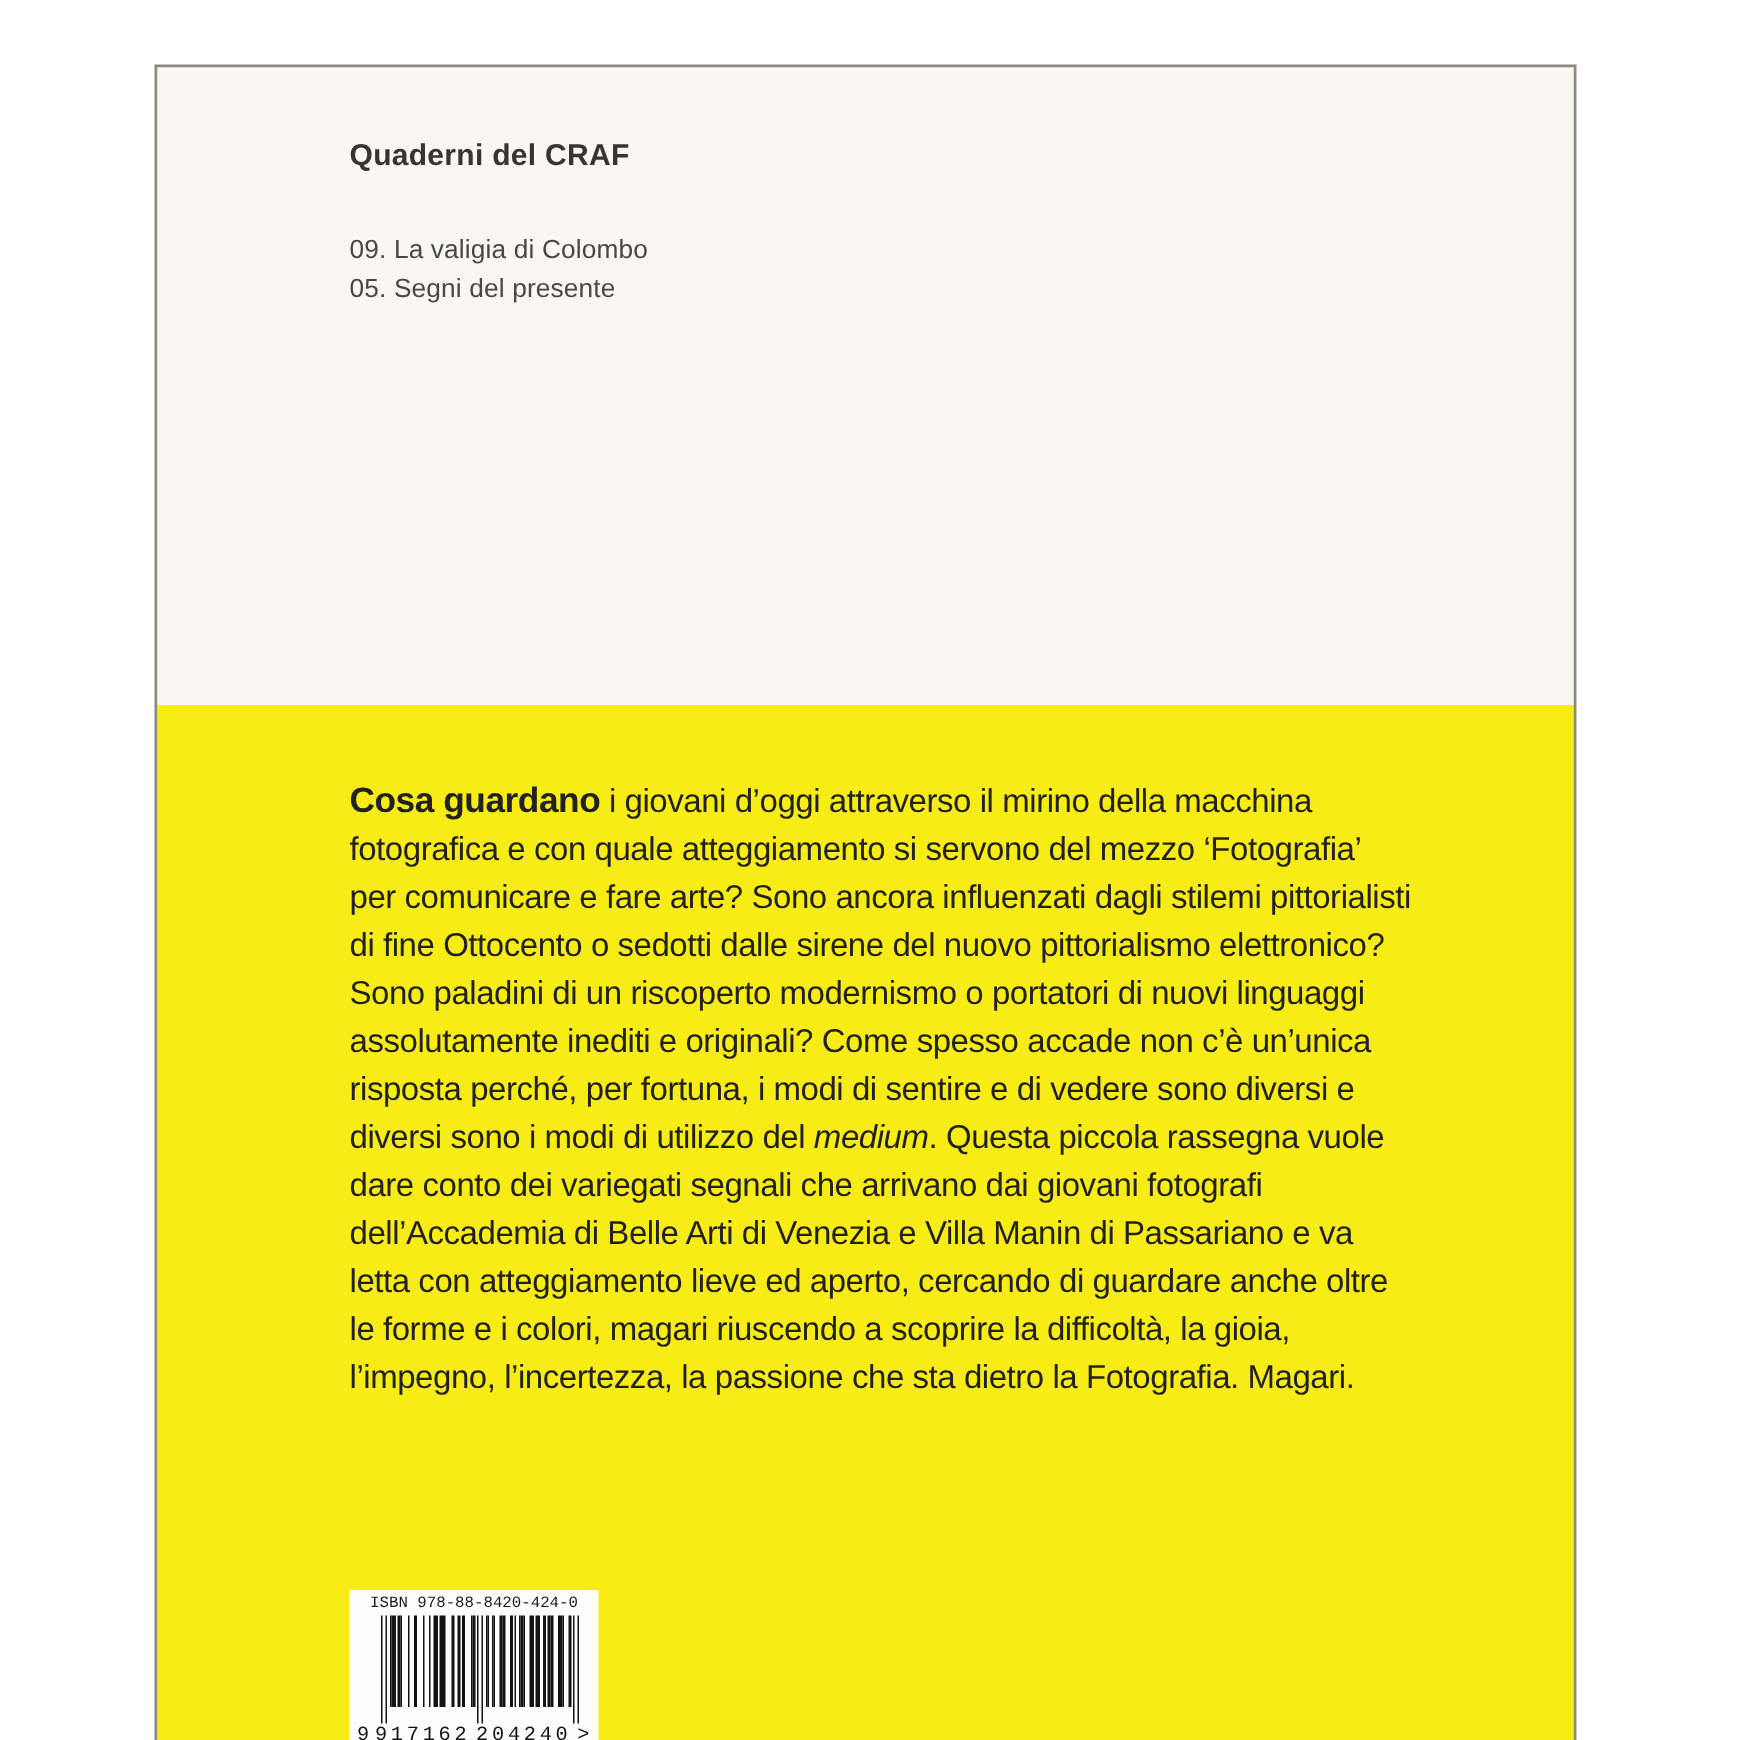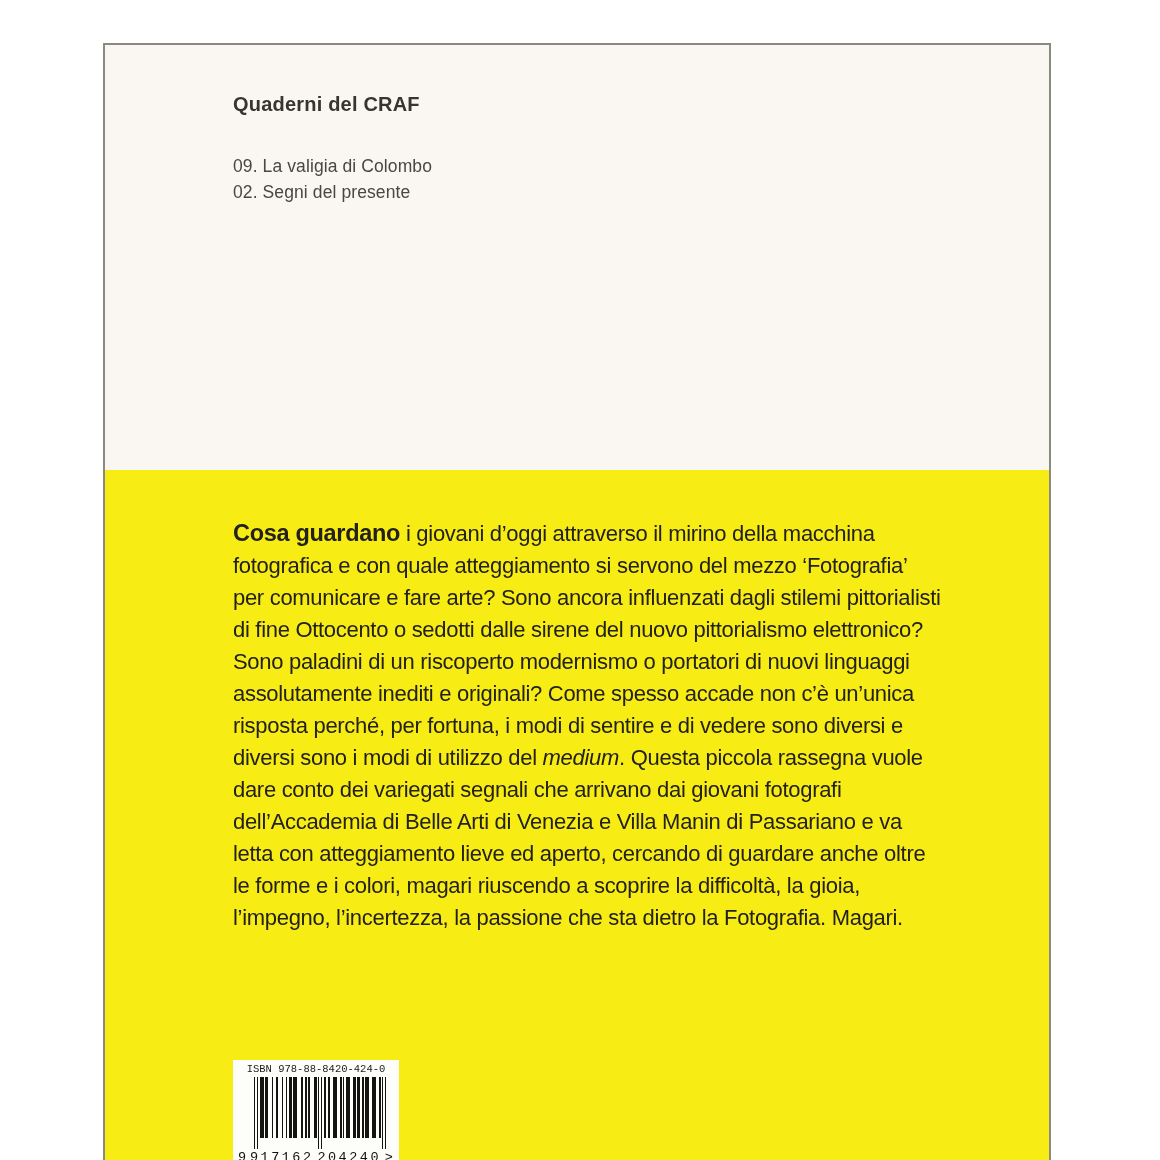--- a/index.html
+++ b/index.html
@@ -59,21 +59,21 @@
 </style>
 </head>
 <body style="background: rgb(255, 255, 255);">
 
 <div class="cover">
 
   <div class="top-section">
     <div class="series-title">Quaderni del CRAF</div>
     <ul class="series-list">
         <li>09. La valigia di Colombo</li>
-        <li>02. Segni del presente</li>
+        <li>05. Segni del presente</li>
       </ul>
   </div>
 
   <div class="yellow-section">
     <p class="blurb"><span class="lead">Cosa guardano</span><span> i giovani d’oggi attraverso il mirino della macchina fotografica e con quale atteggiamento si servono del mezzo ‘Fotografia’ per comunicare e fare arte? Sono ancora influenzati dagli stilemi pittorialisti di fine Ottocento o sedotti dalle sirene del nuovo pittorialismo elettronico? Sono paladini di un riscoperto modernismo o portatori di nuovi linguaggi assolutamente inediti e originali? Come spesso accade non c’è un’unica risposta perché, per fortuna, i modi di sentire e di vedere sono diversi e diversi sono i modi di utilizzo del </span><span class="it">medium</span><span>. Questa piccola rassegna vuole dare conto dei variegati segnali che arrivano dai giovani fotografi dell’Accademia di Belle Arti di Venezia e Villa Manin di Passariano e va letta con atteggiamento lieve ed aperto, cercando di guardare anche oltre le forme e i colori, magari riuscendo a scoprire la difficoltà, la gioia, l’impegno, l’incertez­za, la passione che sta dietro la Fotografia. Magari.</span></p>
 
     <div class="barcode-box">
       <div class="isbn-line">ISBN 978-88-8420-424-0</div>
       <div class="bars">
           <div class="bar guard ink"></div>

